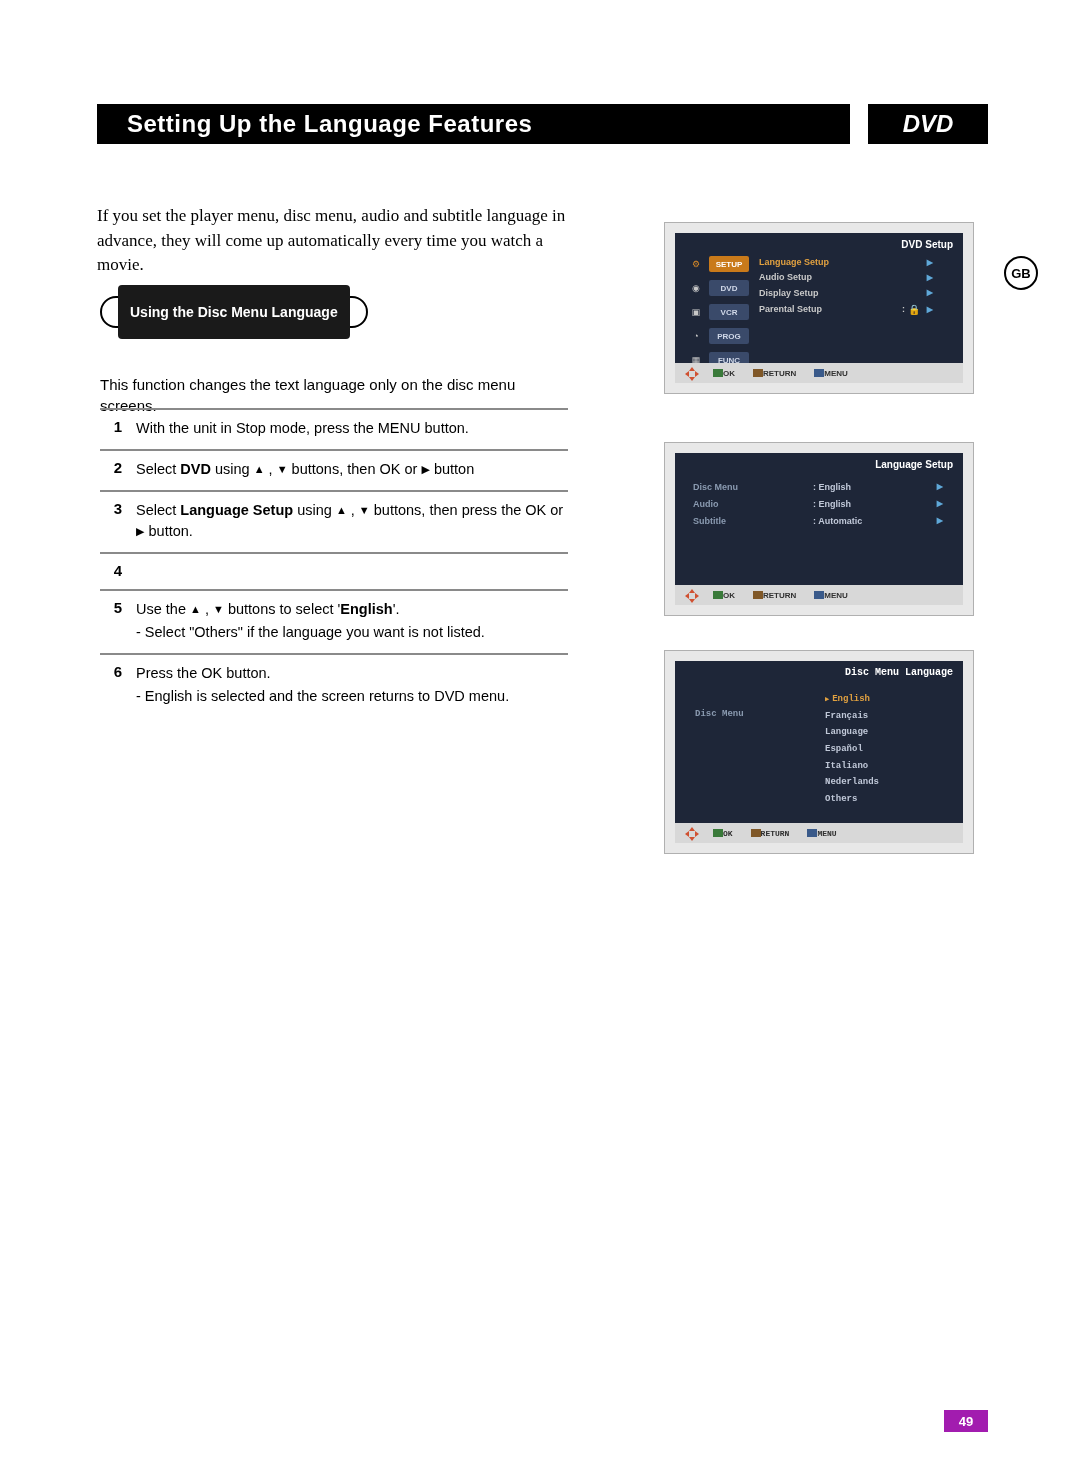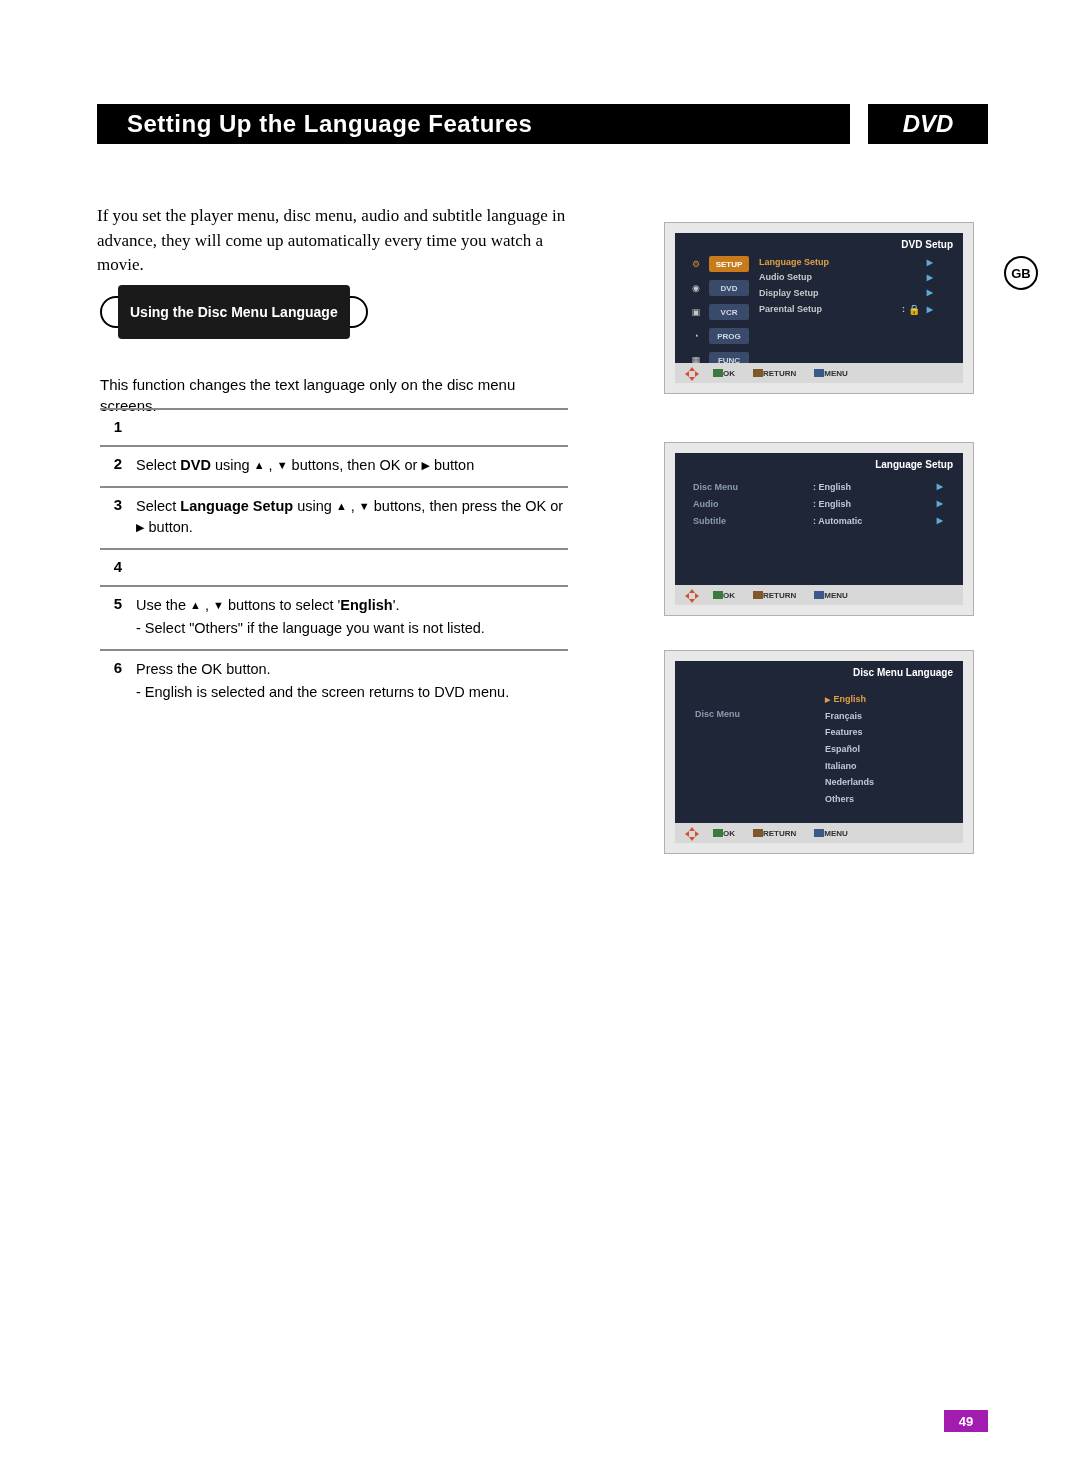--- a/index.html
+++ b/index.html
@@ -32,21 +32,21 @@
   .step-num { width: 36px; text-align:center; font-weight:700; font-size:15px; }
   .step-text { flex:1; font-size:14.5px; line-height:1.45; }
   .step-text .sub { display:block; padding-top:2px; }
   .step-text b { font-weight:700; }
   .tri { display:inline-block; font-size:11px; vertical-align:1px; }
 
   
   .osd { position: absolute; width: 310px; background: #e8e8e8; border: 1px solid #b0b0b0; padding: 10px; }
   .osd1 { left: 664px; top: 222px; height: 172px; }
   .osd2 { left: 664px; top: 442px; height: 174px; }
-  .osd3 { left: 664px; top: 650px; height: 204px; }
+  .osd3 { left: 664px; top: 650px; height: 204px; font-family: Liberation Mono, monospace; }
   .osd-body { position:relative; width:100%; height:100%; background:#1e2638; }
   .osd-title { position:absolute; top:6px; right:10px; color:#fff; font-size:10px; font-weight:700; }
 
   
   .sb { position:absolute; left:8px; top:20px; width:66px; }
   .sb-item { height:22px; margin-bottom:2px; display:flex; align-items:center; }
   .sb-item .ic { width:20px; height:16px; margin:0 3px; display:flex; align-items:center; justify-content:center; color:#c8c8c8; font-size:9px; }
   .sb-item .lbl { flex:1; height:16px; background:#3a4a6a; color:#d0d8e8; font-size:8px; font-weight:700; display:flex; align-items:center; justify-content:center; border-radius:2px; }
   .sb-item.sel .lbl { background:#c97a1a; color:#fff; }
   .sb-item.sel .ic { color:#d88a28; }
@@ -110,20 +110,21 @@
 
   <div class="capsule">
     <div class="capsule-inner">Using the Disc Menu Language</div>
   </div>
 
   <div class="desc">This function changes the text language only on the disc menu screens.</div>
 
   <div class="steps">
     <div class="step-row" style="border-top:2px solid #8a8a8a;">
       <div class="step-num">1</div>
+      <div class="step-text">With the unit in Stop mode, press the MENU button.</div>
     </div>
     <div class="step-row">
       <div class="step-num">2</div>
       <div class="step-text">Select <b>DVD</b> using <span class="tri">▲</span> , <span class="tri">▼</span> buttons, then OK or <span class="tri">▶</span> button</div>
     </div>
     <div class="step-row">
       <div class="step-num">3</div>
       <div class="step-text">Select <b>Language Setup</b> using <span class="tri">▲</span> , <span class="tri">▼</span> buttons, then press the OK or <span class="tri">▶</span> button.</div>
     </div>
     <div class="step-row">
@@ -240,21 +241,21 @@
     </div>
   </div>
 
   <div class="osd osd3">
     <div class="osd-body">
       <div class="osd-title">Disc Menu Language</div>
       <div class="osd3-left">Disc Menu</div>
       <div class="osd3-list">
         <div class="row sel"><span class="sel-ar">▶</span><span>English</span></div>
         <div class="row"><span>Français</span></div>
-        <div class="row"><span>Features</span></div>
+        <div class="row"><span>Language</span></div>
         <div class="row"><span>Español</span></div>
         <div class="row"><span>Italiano</span></div>
         <div class="row"><span>Nederlands</span></div>
         <div class="row"><span>Others</span></div>
       </div>
       <div class="osd-foot">
         <span class="nav-icon"><span class="navcross"><span class="u"></span><span class="d"></span><span class="l"></span><span class="r"></span></span></span>
         <span class="foot-key">
             <span class="keybox ok"></span>
             <span>OK</span>

